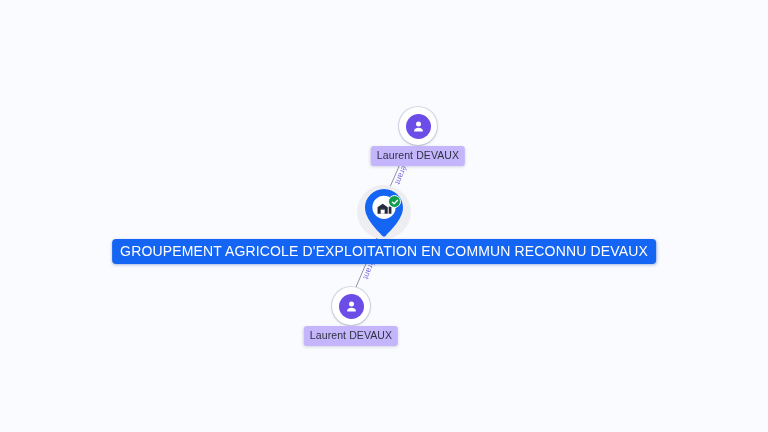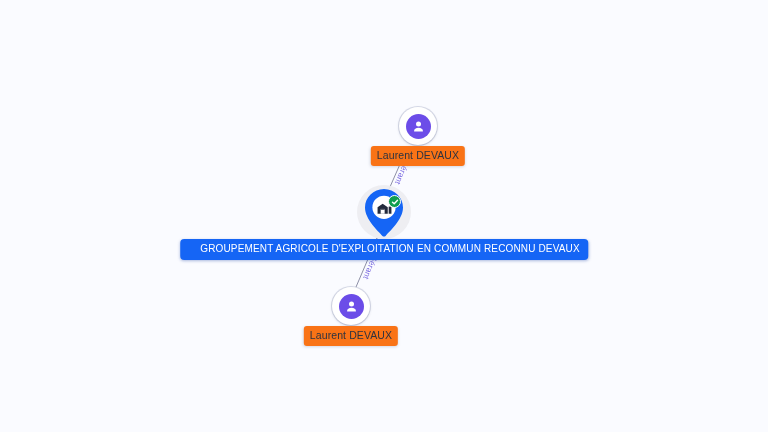--- a/index.html
+++ b/index.html
@@ -60,21 +60,21 @@
     align-items: center;
     justify-content: center;
   }
   .avatar-disc svg { display: block; }
 
   .person-label {
     position: absolute;
     top: 20px;
     left: 50%;
     transform: translateX(-50%);
-    background: #f97316;
+    background: #c4b5fd;
     color: #2d3340;
     font-size: 10.5px;
     line-height: 1;
     letter-spacing: .1px;
     white-space: nowrap;
     padding: 4px 6px 5px 6px;
     border-radius: 3px;
     box-shadow: 0 1px 3px rgba(40,50,90,.18);
   }
 
@@ -131,25 +131,25 @@
   }
   .verified-badge svg { display: block; }
 
   #company-label {
     position: absolute;
     top: 27px;
     left: 50%;
     transform: translateX(-50%);
     background: #1565f5;
     color: #ffffff;
-    font-size: 10px;
+    font-size: 14px;
     line-height: 1;
     letter-spacing: .15px;
     white-space: nowrap;
-    padding: 5px 8px 6px 20px;
+    padding: 5px 8px 6px 8px;
     border-radius: 4px;
     box-shadow: 0 1px 3px rgba(20,60,160,.35);
   }
 
   
   .edge-label {
     position: absolute;
     color: #7a6ae0;
     font-size: 8px;
     line-height: 1;

